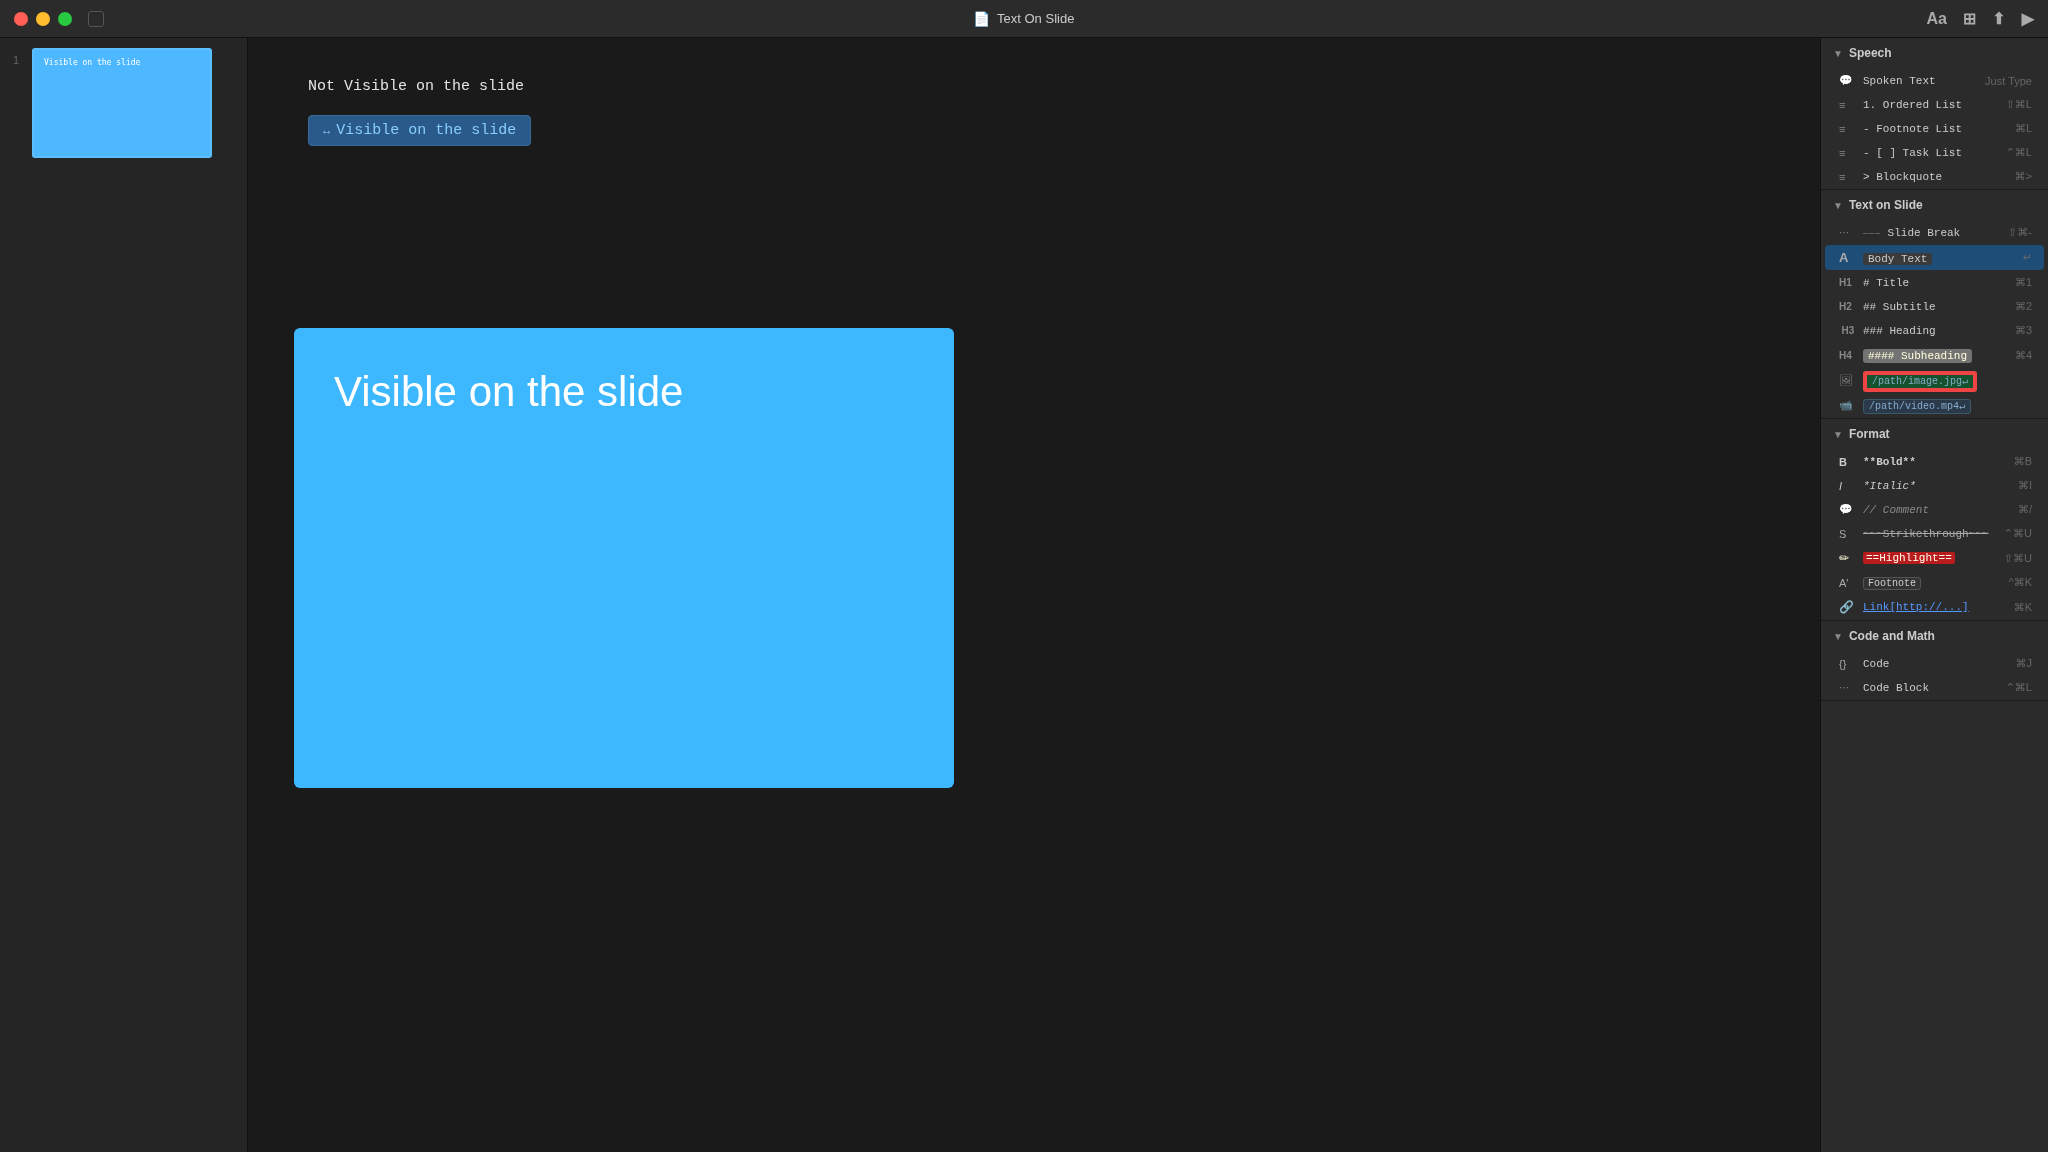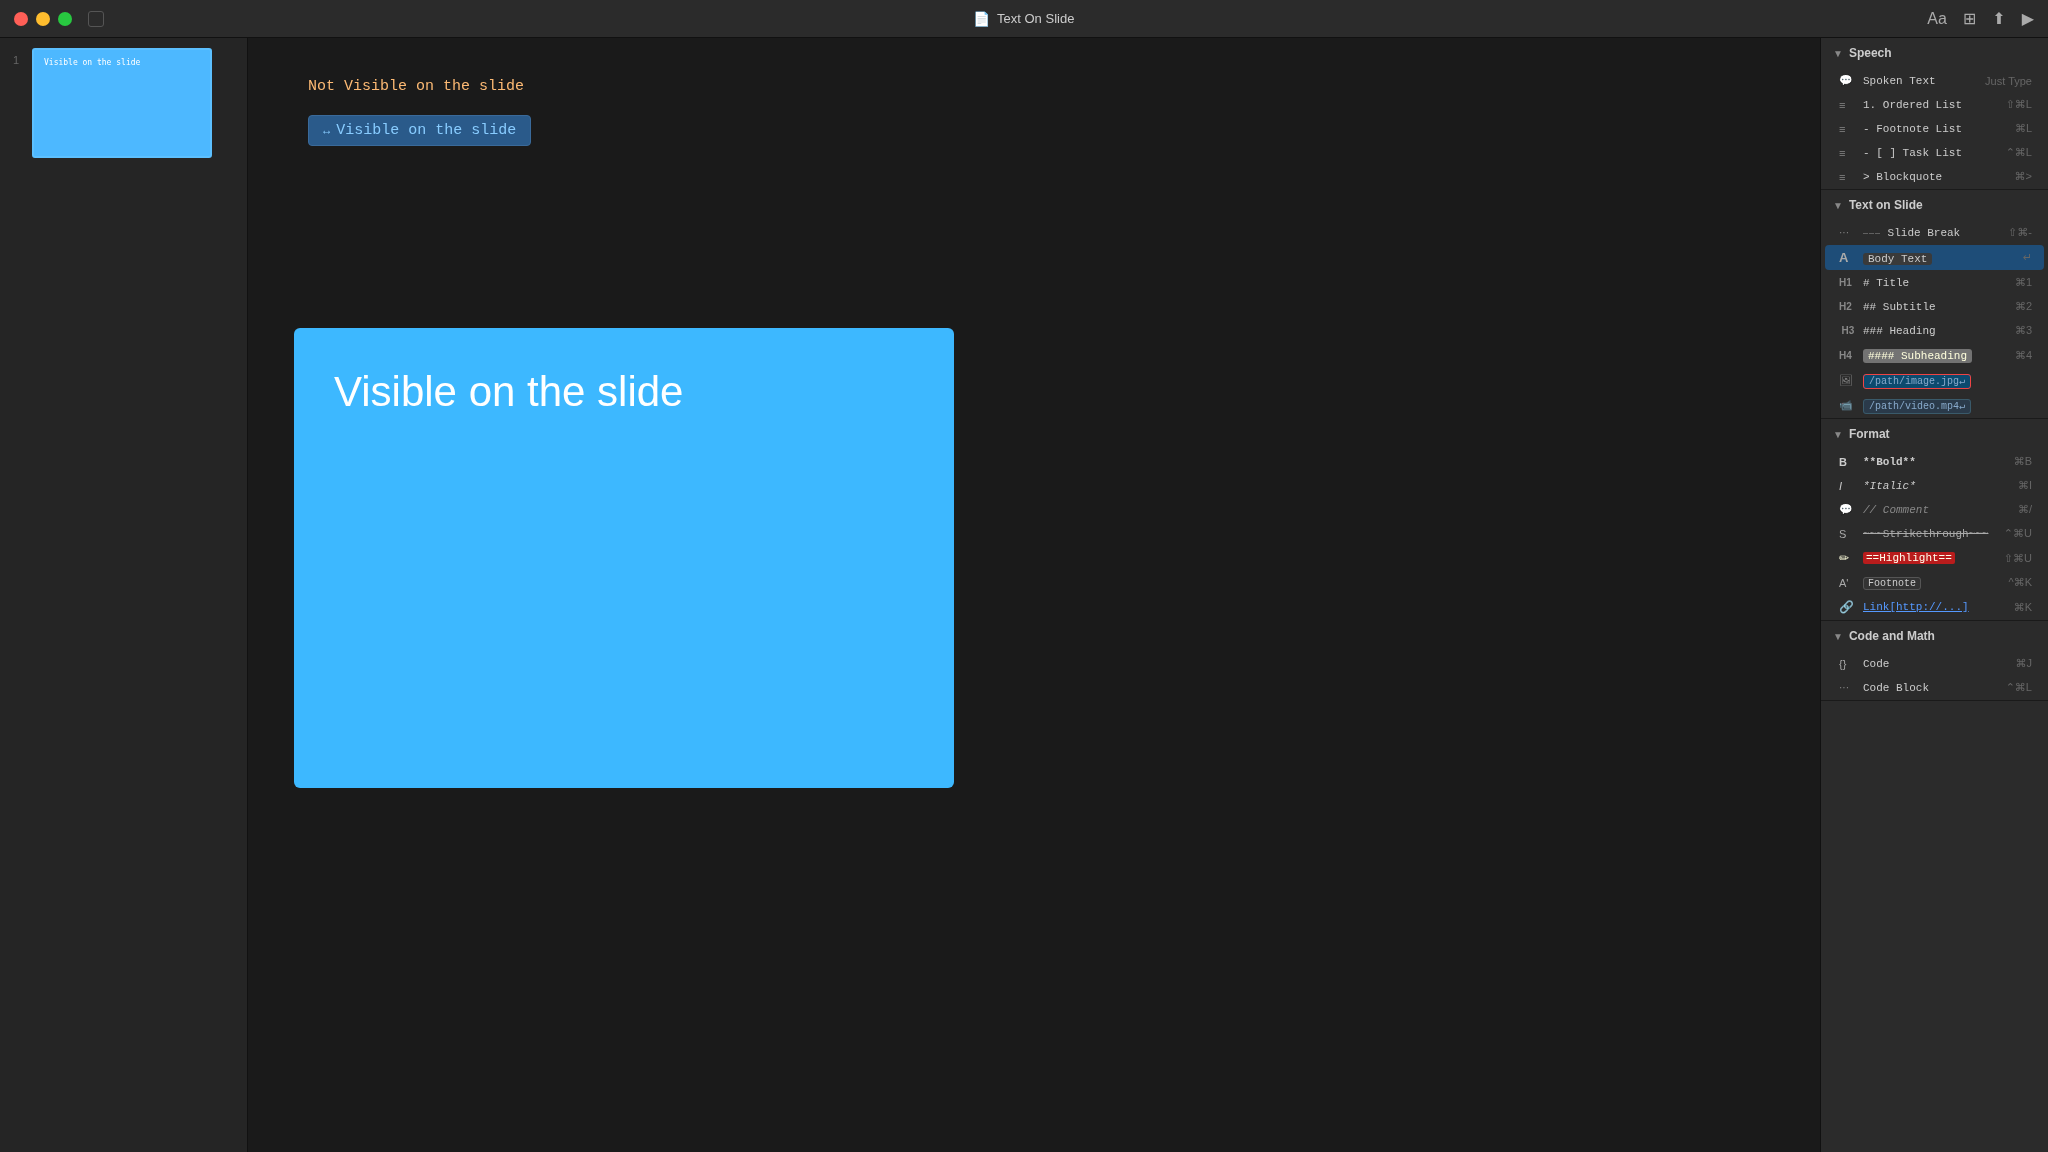--- a/index.html
+++ b/index.html
@@ -60,20 +60,21 @@
       position: absolute;
       right: 14px;
       display: flex;
       gap: 16px;
       align-items: center;
     }
     .icon-btn {
       color: #aaa;
       font-size: 16px;
       cursor: pointer;
+      font-weight: bold;
     }
 
     
     .app-body {
       display: flex;
       height: calc(100% - 38px);
     }
 
     
     .slide-panel {
@@ -124,21 +125,21 @@
       overflow: hidden;
     }
 
     .editor-content {
       flex: 1;
       padding: 40px 60px;
       position: relative;
     }
 
     .not-visible-text {
-      color: #fdba74;
+      color: #e5e5e5;
       font-family: 'SF Mono', 'Courier New', monospace;
       font-size: 15px;
       margin-bottom: 20px;
     }
 
     .visible-badge {
       display: inline-flex;
       align-items: center;
       gap: 6px;
       background: #2a5a8a;
@@ -270,22 +271,22 @@
       padding: 0 4px;
       color: #ccc;
       font-size: 10px;
     }
     .label-link {
       color: #5599ff;
       text-decoration: underline;
     }
 
     .label-image {
-      background: #0c4a6e;
-      border: 1px solid #ef4444;
+      background: #14532d;
+      border: 4px solid #ef4444;
       border-radius: 3px;
       padding: 1px 5px;
       color: #88aacc;
       font-size: 10px;
     }
     .label-video {
       background: #2a3a4a;
       border: 1px solid #3a5a6a;
       border-radius: 3px;
       padding: 1px 5px;

